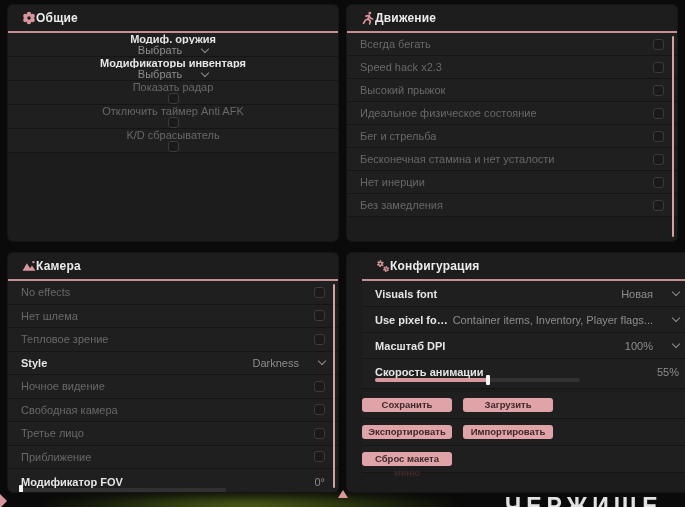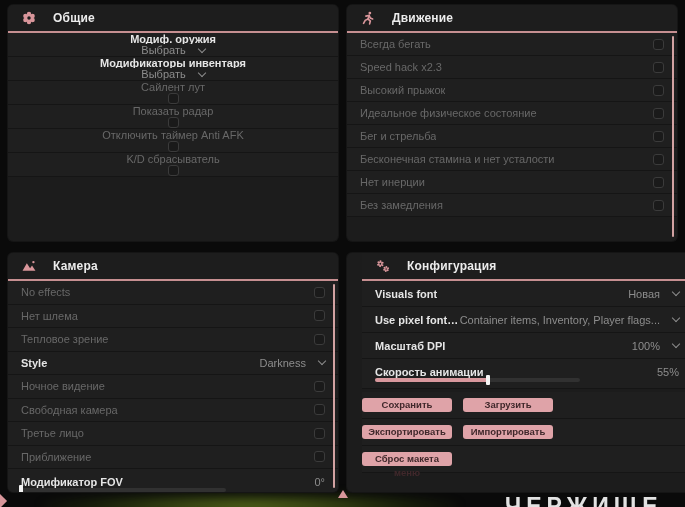--- a/index.html
+++ b/index.html
@@ -10,21 +10,21 @@
   }
   .panel{
     position:absolute;background:#1c1c1c;border-radius:5px;overflow:hidden;
     box-shadow:0 0 0 1px #151515;
   }
   .panel--general {left:8px;  top:5px;   width:330px;height:236px;}
   .panel--movement{left:347px;top:5px;   width:330px;height:236px;}
   .panel--camera  {left:8px;  top:253px; width:330px;height:239px;}
   .panel--config  {left:347px;top:253px; width:330px;height:239px;padding-left:15px;}
   .panel-header{
-    display:flex;align-items:center;gap:17px;height:26px;padding:0 14px;
+    display:flex;align-items:center;gap:0;height:26px;padding:0 14px;
     border-bottom:2px solid #c68f91;background:#1d1d1d;
   }
   .panel-title{font-size:12px;font-weight:bold;color:#ececec;letter-spacing:.2px;}
   .hicon{width:14px;height:14px;display:inline-flex;align-items:center;justify-content:center;}
   .hicon svg{width:14px;height:14px;display:block;}
   .panel-body{position:relative;}
   .row{
     display:flex;align-items:center;justify-content:space-between;
     padding:0 13px;background:#1f1f1f;border-bottom:1px solid #151515;
     box-sizing:border-box;
@@ -32,21 +32,21 @@
   .panel--general  .row{height:24px;flex-direction:column;}
   .panel--movement .row{height:23px;}
   .panel--camera   .row{height:23.5px;}
   .panel--config   .row{height:26px;}
   .lbl{font-size:11px;color:#686868;white-space:nowrap;overflow:hidden;text-overflow:ellipsis;}
   .lbl.bright{color:#e6e6e6;font-weight:bold;}
   .checkbox{
     width:11px;height:11px;flex:0 0 11px;border:1px solid #3b3b3b;border-radius:3px;
     background:#1a1a1a;box-sizing:border-box;
   }
-  .select{display:inline-flex;align-items:center;gap:13px;cursor:pointer;}
+  .select{display:inline-flex;align-items:center;gap:20px;cursor:pointer;}
   .selval{font-size:11px;color:#8d8d8d;white-space:nowrap;}
   .chev{
     width:5px;height:5px;border-left:1.5px solid #8d8d8d;border-bottom:1.5px solid #8d8d8d;
     transform:rotate(-45deg);margin-top:-3px;
   }
   .slider-row{flex-direction:column;align-items:stretch;justify-content:center;height:30px !important;}
   .slider-top{display:flex;justify-content:space-between;align-items:center;}
   .slider-line{position:relative;height:4px;width:205px;background:#313131;border-radius:2px;}
   .slider-fill{position:absolute;left:0;top:0;bottom:0;background:#d8989d;border-radius:2px;}
   .slider-handle{position:absolute;top:-3px;width:4px;height:10px;background:#f4f4f4;border-radius:1px;}
@@ -118,24 +118,20 @@
             <span class="selval">Выбрать</span>
             <span class="chev"></span>
           </span>
         </div>
         <div class="row">
           <span class="lbl bright">Модификаторы инвентаря</span>
           <span class="select">
             <span class="selval">Выбрать</span>
             <span class="chev"></span>
           </span>
-        </div>
-        <div class="row">
-          <span class="lbl">Сайлент лут</span>
-          <span class="checkbox"></span>
         </div>
         <div class="row">
           <span class="lbl">Показать радар</span>
           <span class="checkbox"></span>
         </div>
         <div class="row">
           <span class="lbl">Отключить таймер Anti AFK</span>
           <span class="checkbox"></span>
         </div>
         <div class="row">

